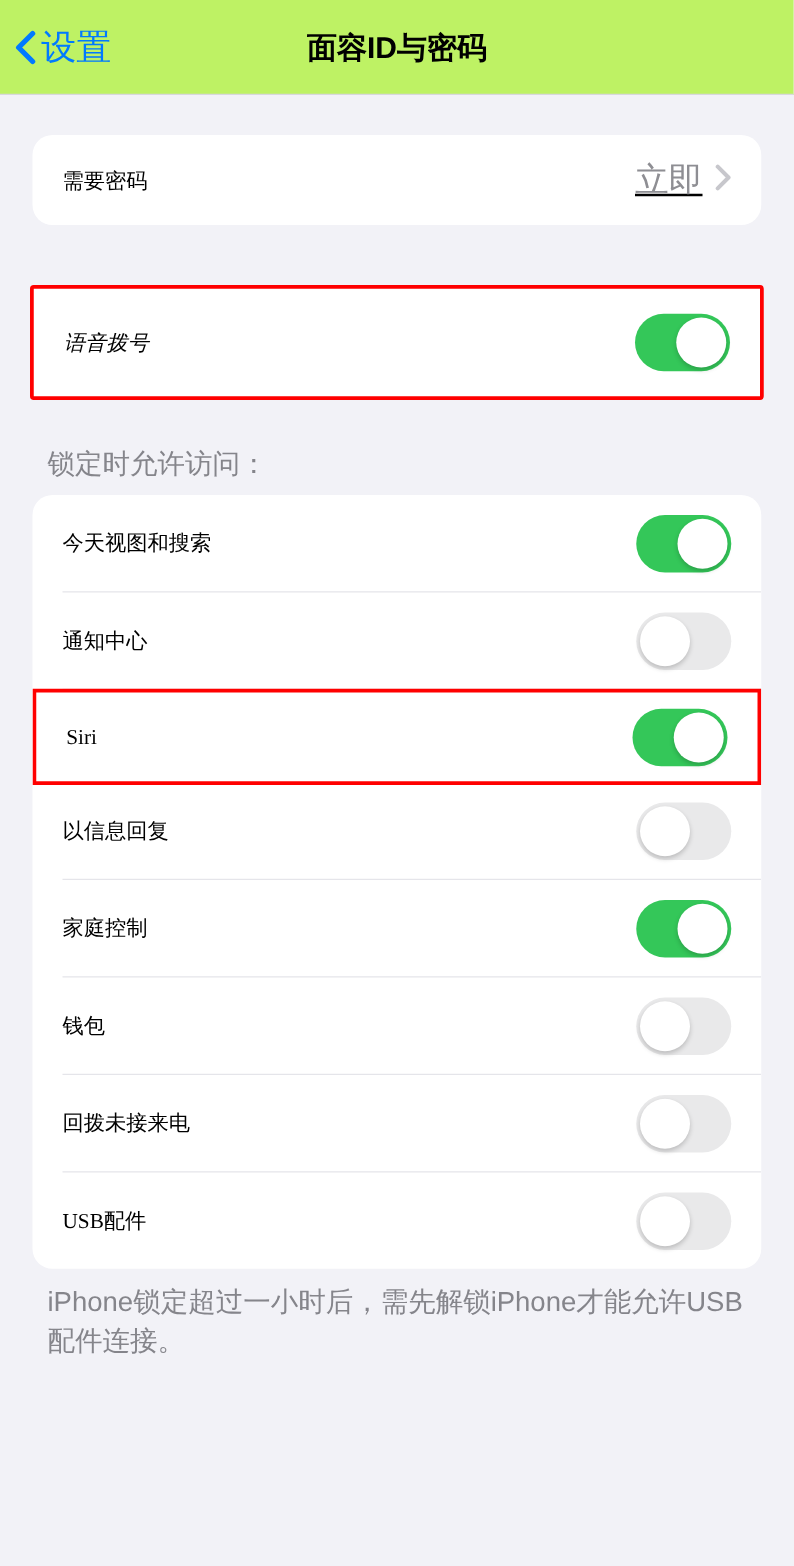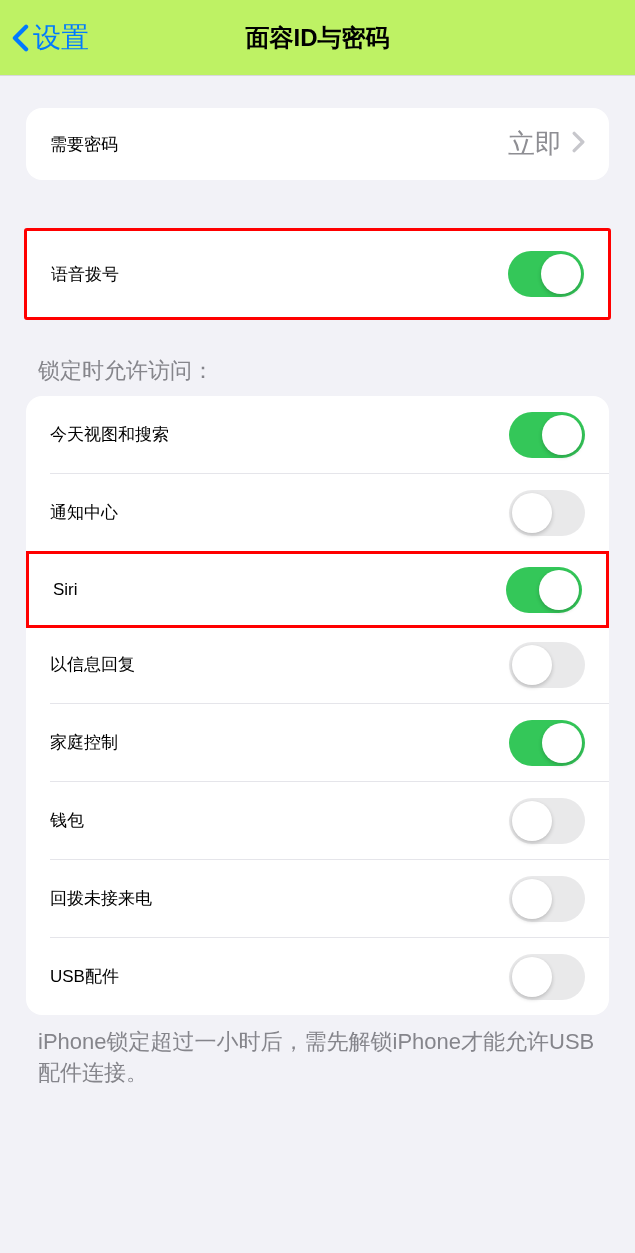--- a/index.html
+++ b/index.html
@@ -66,20 +66,21 @@
       min-height: 72px;
     }
     .row-label {
       font-size: 17px;
       color: #000;
     }
     .row-value {
       display: flex;
       align-items: center;
       gap: 10px;
+      text-decoration: underline;
     }
     .value-text {
       font-size: 27px;
       color: #8e8e93;
     }
     .disclosure {
       color: #c7c7cc;
     }
     .disclosure svg {
       width: 13px;
@@ -122,20 +123,21 @@
       right: 3px;
     }
     .toggle.off .toggle-knob {
       left: 3px;
     }
     .highlight-box {
       border: 3px solid #ff0000;
       border-radius: 3px;
       margin: 0 24px;
       background: #fff;
+      font-style: italic;
     }
     .highlight-box .row {
       padding-left: 24px;
       border: none;
       margin-left: 0;
     }
     .group-top-spacer {
       height: 48px;
     }
     .list-group {
@@ -146,20 +148,21 @@
     }
     .list-row {
       display: flex;
       align-items: center;
       justify-content: space-between;
       padding: 0 24px 0 0;
       min-height: 77px;
     }
     .list-row .row-label {
       padding-left: 24px;
+      font-family: Liberation Serif, serif;
     }
     .separator {
       height: 1px;
       background: #e5e5ea;
       margin-left: 24px;
     }
     .siri-highlight {
       border: 3px solid #ff0000;
       margin: -2px 0;
       position: relative;

